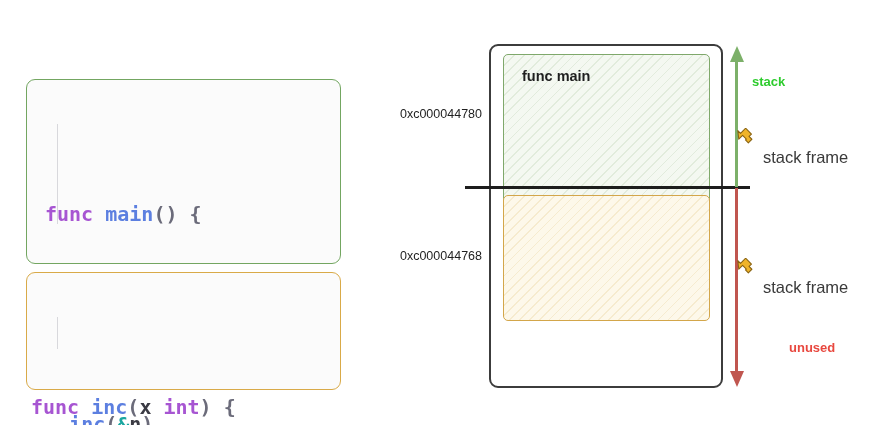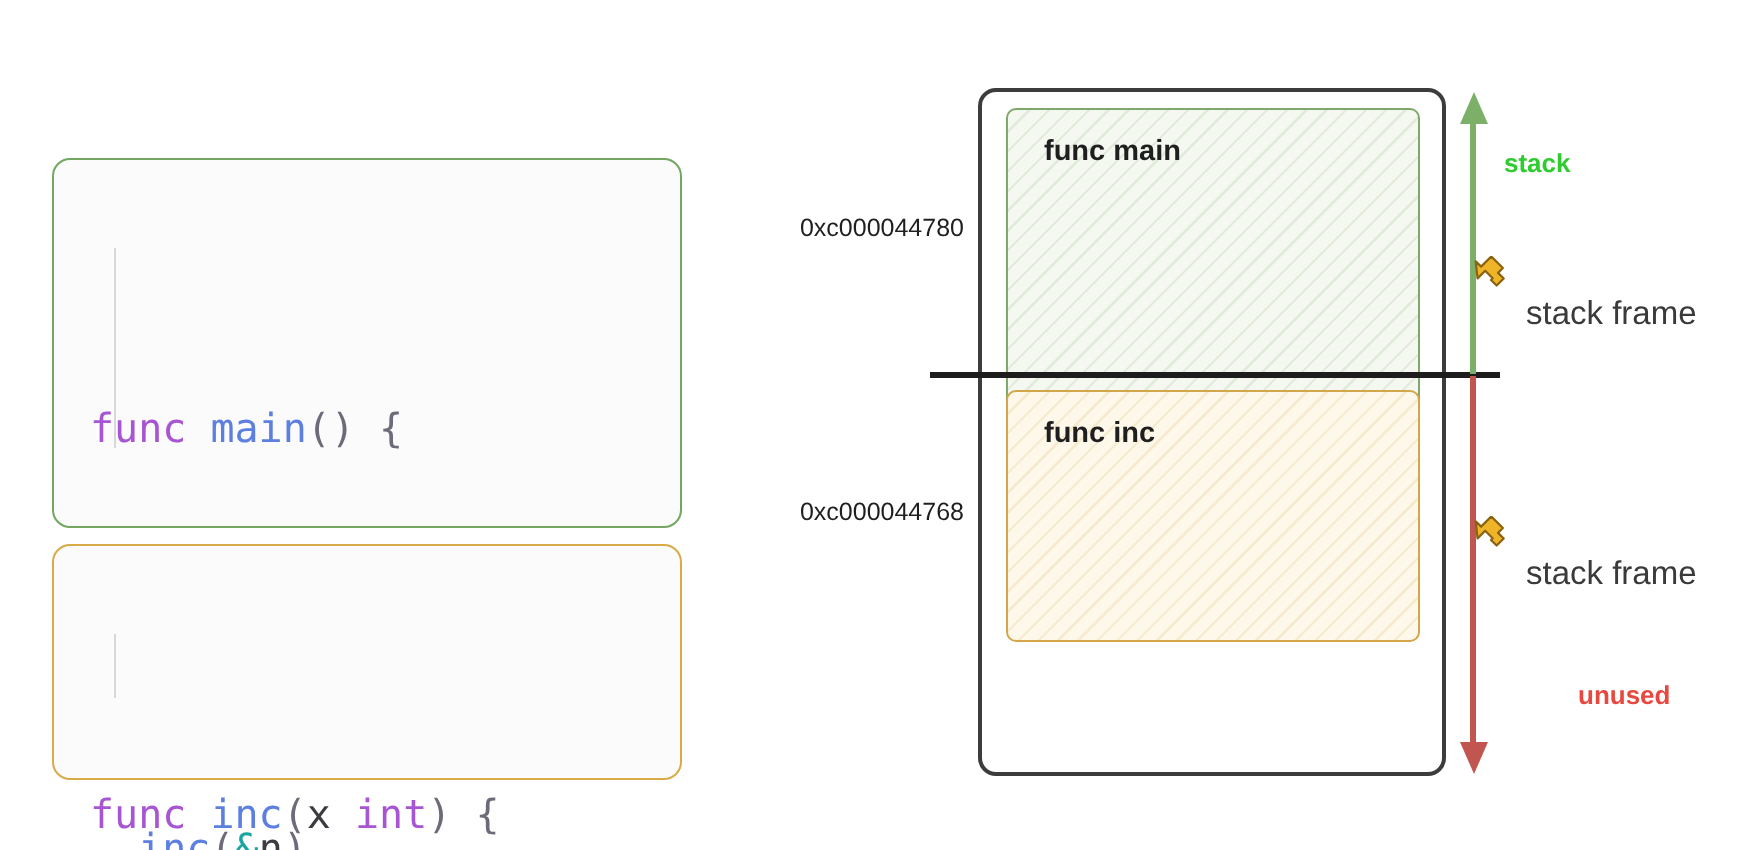--- a/index.html
+++ b/index.html
@@ -33,24 +33,25 @@
     height: 185px;
     border: 1.6px solid #73a661;
     padding: 12px 0 0 18px;
   }
   .code-card.inc-card {
     left: 26px;
     top: 272px;
     width: 315px;
     height: 118px;
     border: 1.6px solid #d9aa48;
-    padding: 12px 0 0 18px;
+    padding: 12px 0 0 4px;
   }
   .code-line {
     height: 35px;
+    font-weight: bold;
   }
   .indent-guide {
     position: absolute;
     width: 1px;
     background: #d8d8dc;
   }
   .main-card .indent-guide { left: 30px; top: 44px; height: 100px; }
   .inc-card  .indent-guide { left: 30px; top: 44px; height: 32px; }
 
   .tok-kw   { color: #a755d2; }
@@ -249,21 +250,20 @@
   <div class="stack-box"></div>
 
   <div class="addr addr-main">0xc000044780</div>
   <div class="addr addr-inc">0xc000044768</div>
 
   <div class="frame frame-main">
     <div class="frame-title">func main</div>
   </div>
 
   <div class="frame frame-inc">
-    <div class="frame-title">func inc</div>
   </div>
 
   <div class="divider"></div>
 
 
   <div class="arrow-head head-up"></div>
   <div class="arrow-line arrow-up"></div>
   <div class="arrow-line arrow-down"></div>
   <div class="arrow-head head-down"></div>
 

